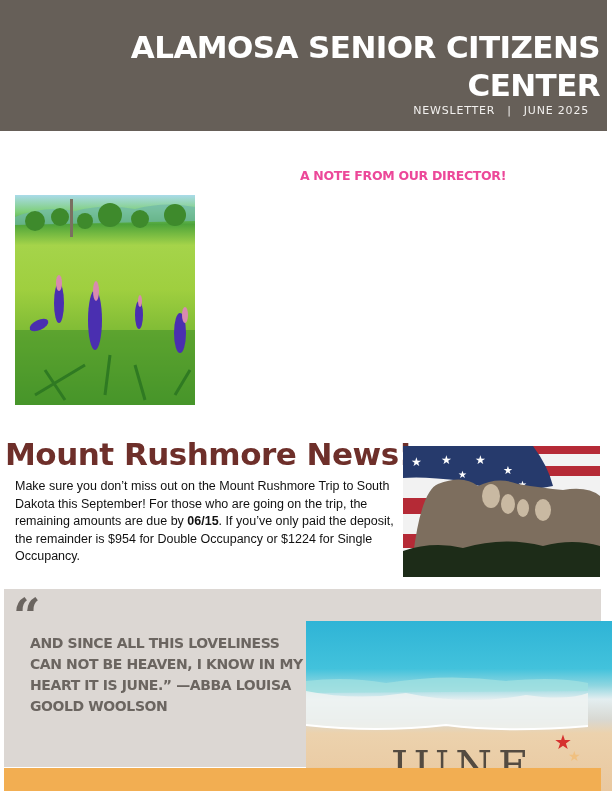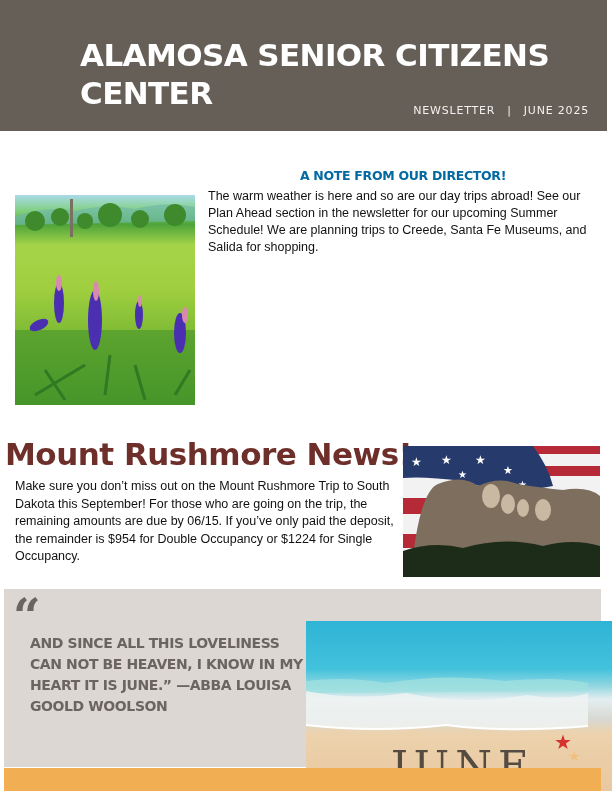--- a/index.html
+++ b/index.html
@@ -4,34 +4,34 @@
 <style>
   * { box-sizing: border-box; margin: 0; padding: 0; }
   html, body { width: 612px; height: 791px; background: #ffffff; overflow: hidden; }
   body { position: relative; font-family: "Liberation Sans", sans-serif; color: #111; }
 
   .header {
     position: absolute; left: 0; top: 0; width: 607px; height: 131px;
     background: #665f58;
   }
   .header-title {
-    position: absolute; left: 80px; top: 36px; width: 520px;
+    position: absolute; left: 80px; top: 28px; width: 520px;
     color: #ffffff; font-family: "DejaVu Sans", sans-serif; font-weight: bold;
-    font-size: 31px; line-height: 38px; letter-spacing: -0.6px;
+    font-size: 31px; line-height: 38px; letter-spacing: -0.6px; text-align: right;
   }
   .header-meta {
     position: absolute; right: 18px; top: 104px;
     color: #f2f0ee; font-family: "DejaVu Sans", sans-serif; font-size: 11px; letter-spacing: 0.8px;
     white-space: nowrap;
   }
   .header-meta .sep { display: inline-block; margin: 0 12px; }
 
   .note-heading {
     position: absolute; left: 208px; top: 168px; width: 390px; text-align: center;
-    color: #0369a1; font-family: "DejaVu Sans", sans-serif; font-weight: bold; font-size: 12.5px;
+    color: #ec4899; font-family: "DejaVu Sans", sans-serif; font-weight: bold; font-size: 12.5px;
     letter-spacing: -0.3px;
   }
   .note-body {
     position: absolute; left: 208px; top: 188px; width: 395px;
     font-family: "Liberation Sans", sans-serif; font-size: 12.5px; line-height: 17px; color: #111;
   }
   .note-body p { margin-bottom: 17px; }
 
   .flower-img {
     position: absolute; left: 15px; top: 195px; width: 180px; height: 210px; overflow: hidden;
@@ -39,21 +39,21 @@
   }
 
   .rushmore-title {
     position: absolute; left: 5px; top: 436px; white-space: nowrap;
     color: #6e2f2a; font-family: "DejaVu Sans", sans-serif; font-weight: bold; font-size: 31px; letter-spacing: -0.5px;
   }
   .rushmore-body {
     position: absolute; left: 15px; top: 478px; width: 380px;
     font-size: 12.5px; line-height: 17.5px; color: #111;
   }
-  .rushmore-body b { font-weight: normal; }
+  .rushmore-body b { font-weight: bold; }
   .rushmore-img {
     position: absolute; left: 403px; top: 446px; width: 197px; height: 131px; overflow: hidden;
     background: #b2333d;
   }
 
   .quote-box {
     position: absolute; left: 4px; top: 589px; width: 597px; height: 178px;
     background: #dcd7d3;
   }
   .quote-mark {
@@ -111,21 +111,20 @@
       <ellipse cx="125" cy="106" rx="2" ry="6"></ellipse>
       <ellipse cx="170" cy="120" rx="3" ry="8"></ellipse>
     </g>
     <g stroke="#2f7a22" stroke-width="3" fill="none">
       <path d="M20 200 L70 170 M90 200 L95 160 M130 205 L120 170 M160 200 L175 175 M50 205 L30 175"></path>
     </g>
   </svg>
 </div>
 <div class="note-heading">A NOTE FROM OUR DIRECTOR!</div>
 <div class="note-body">
-  <p>The warm weather is here and so are our day trips abroad! See our Plan Ahead section in the newsletter for our upcoming Summer Schedule! We are planning trips to Creede, Santa Fe Museums, and Salida for shopping.</p>
 </div>
 
 <div class="rushmore-title">Mount Rushmore News!</div>
 <div class="rushmore-body"><span>Make sure you don’t miss out on the Mount Rushmore Trip to South Dakota this September! For those who are going on the trip, the remaining amounts are due by </span><b>06/15</b><span>. If you’ve only paid the deposit, the remainder is $954 for Double Occupancy or $1224 for Single Occupancy.</span></div>
 <div class="rushmore-img">
   <svg width="197" height="131" viewBox="0 0 197 131">
     <rect width="197" height="131" fill="#f2f2f2"></rect>
     <g fill="#b52a36">
       <rect x="0" y="0" width="197" height="8"></rect>
       <rect x="0" y="20" width="197" height="10"></rect>

